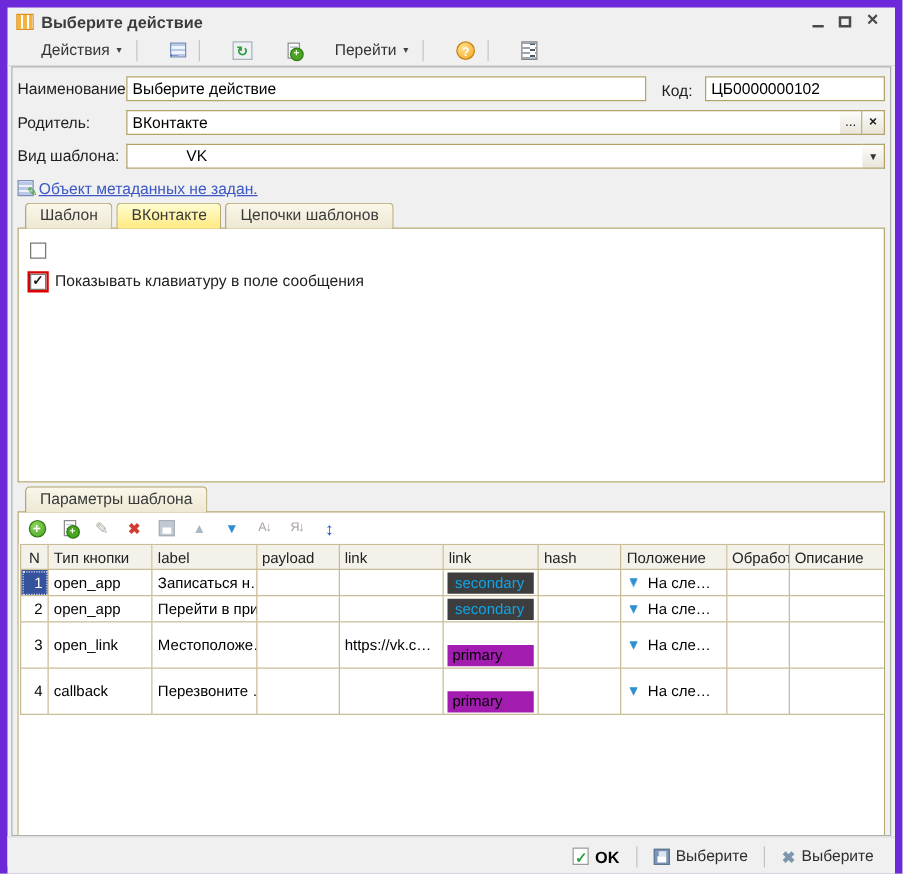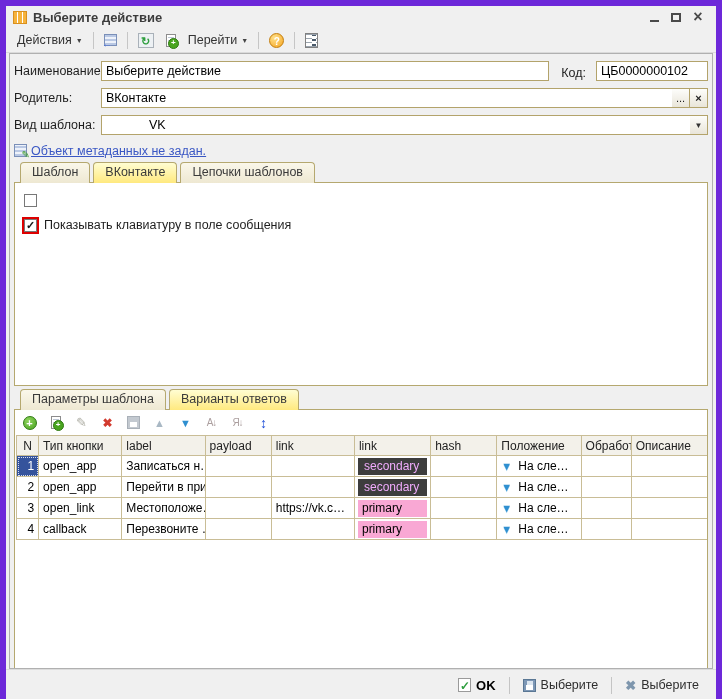--- a/index.html
+++ b/index.html
@@ -19,21 +19,21 @@
     margin-right:6px; flex:none; }
   .title-text { font-weight:bold; color:#3c3c3c; flex:1; font-size:13px; }
   .win-btn { width:22px; height:18px; display:flex; align-items:center; justify-content:center; color:#4a4a4a; cursor:default; }
   .min-bar { width:9px; height:2px; background:#4a4a4a; margin-top:8px; }
   .max-box { width:10px; height:9px; border:2px solid #4a4a4a; }
   .close-x { font-size:16px; font-weight:bold; line-height:1; }
 
   
   .toolbar { height:25px; display:flex; align-items:center; padding:0 5px; flex:none;
     border-bottom:1px solid #dadada; }
-  .tb-btn { display:flex; align-items:center; padding:2px 5px; border:1px solid transparent; border-radius:2px; color:#333; }
+  .tb-btn { display:flex; align-items:center; padding:2px 5px; border:1px solid transparent; border-radius:2px; color:#333;margin-left:16px; }
   .dd-arrow { font-size:7px; margin-left:4px; color:#444; }
   .tsep { width:1px; height:17px; background:#c6c6c6; margin:0 4px; flex:none; }
 
   .ic { position:relative; display:inline-block; }
   .ic-reread { width:13px; height:12px; border:1px solid #7a8fb8; background:#eef2fa;
     background-image: repeating-linear-gradient(0deg,#b9c8e4 0 2px,#eef2fa 2px 4px); }
   .ic-reread::after { content:"←"; position:absolute; left:-3px; bottom:-4px; color:#2c56c0; font-weight:bold; font-size:11px; text-shadow:0 0 1px #fff; }
   .ic-refresh { width:16px; height:15px; border:1px solid #a9b1b9; background:#edf1f4; text-align:center; }
   .ic-refresh::after { content:"↻"; color:#2e9e3e; font-weight:bold; font-size:11px; line-height:13px; }
   .ic-doc { width:10px; height:13px; border:1px solid #8c8c8c; background:#fff; }
@@ -52,21 +52,21 @@
 
   
   .client { margin:0 3px; flex:none; height:616px; border:1px solid #b0b0b0; border-bottom:1px solid #b0b0b0;
     background:#f0f0f0; padding:7px 4px 0 4px; overflow:hidden; }
 
   .form-row { display:flex; align-items:center; height:20px; margin-bottom:7px; }
   .f-label { width:87px; flex:none; color:#1e1e1e; }
   .f-input { height:20px; border:1px solid #b3a36b; background:#fff; padding:0 4px;
     font-family:"Liberation Sans",sans-serif; font-size:12.5px; color:#000; outline:none; width:100%; }
   .code-label { margin:4px 10px 0 12px; flex:none; }
-  .code-input { width:112px; flex:none; }
+  .code-input { width:144px; flex:none; }
   .grow { flex:1; display:flex; }
   .side-btn { width:18px; height:20px; flex:none; border:1px solid #b3a36b; border-left:none;
     background:linear-gradient(#fdfdfb,#e9e5d9); display:flex; align-items:center; justify-content:center;
     font-size:11px; color:#222; }
   .side-btn.bold { font-weight:bold; }
   .combo-arrow { font-size:8px; color:#333; }
 
   .meta-row { display:flex; align-items:center; height:17px; margin-bottom:3px; }
   .ic-meta { width:13px; height:13px; border:1px solid #7a8fb8; background:#eef2fa; margin-right:4px;
     background-image: repeating-linear-gradient(0deg,#b9c8e4 0 2px,#eef2fa 2px 4px); }
@@ -108,22 +108,22 @@
   .grid-area { flex:1; overflow:hidden; background:#fff; padding:0 1px; }
   table.grid { border-collapse:collapse; table-layout:fixed; width:704px; font-size:12px; }
   .grid th { border:1px solid #c9bd96; background:#f3f1ea; font-weight:normal; text-align:left;
     padding:2px 4px; height:20px; color:#222; overflow:hidden; white-space:nowrap; }
   .grid th.c-n { text-align:center; }
   .grid td { border:1px solid #c9bd96; height:21px; padding:1px 4px; overflow:hidden;
     white-space:nowrap; color:#000; background:#fff; }
   .grid td.num { text-align:right; }
   .grid td.cell-sel { background:#35539c; color:#fff; outline:1px dotted #d7dff2; outline-offset:-2px; }
   .chip { height:17px; line-height:17px; padding:0 4px; margin:0 -1px; font-size:12px; }
-  .chip.secondary { background:#3d3d3d; color:#f0abfc;padding-left:6px; }
-  .chip.primary { background:#f9a8d4; color:#000; }
+  .chip.secondary { background:#3d3d3d; color:#0ea5e9;padding-left:6px; }
+  .chip.primary { background:#a21caf; color:#000;margin-top:17px; }
   .pos-cell { display:flex; align-items:center; gap:6px; }
   .pos-arrow { color:#2f8fd0; font-size:11px; text-shadow:0 1px 0 #9fd0ee; }
 
   
   .footer { height:31px; display:flex; align-items:center; justify-content:flex-end;
     padding:0 9px; border-top:1px solid #dcdcdc; background:#f0f0f0; flex:none; margin-top:0; }
   .ft-btn { display:flex; align-items:center; padding:3px 7px; border:1px solid transparent; border-radius:2px; color:#2e2e2e; }
   .ft-btn .lbl { margin-left:5px; }
   .ft-btn.okb .lbl { font-weight:bold; font-size:13px; color:#000; }
   .fsep { width:1px; height:17px; background:#c4c4c4; margin:0 5px; }
@@ -231,21 +231,20 @@
       <div class="cb-row">
         <span class="cb-wrap highlight">
           <span class="cb">✓</span>
         </span>
         <span class="cb-label">Показывать клавиатуру в поле сообщения</span>
       </div>
     </div>
 
     <div class="tabs tabs2">
       <span class="tab">Параметры шаблона</span>
-      <span class="tab active">Варианты ответов</span>
     </div>
 
     <div class="panel panel2">
 
       <div class="grid-toolbar">
         <span class="gt-btn">
             <span class="ic-add">+</span>
           </span>
         <span class="gt-btn">
             <span class="ic ic-doc plus"></span>

